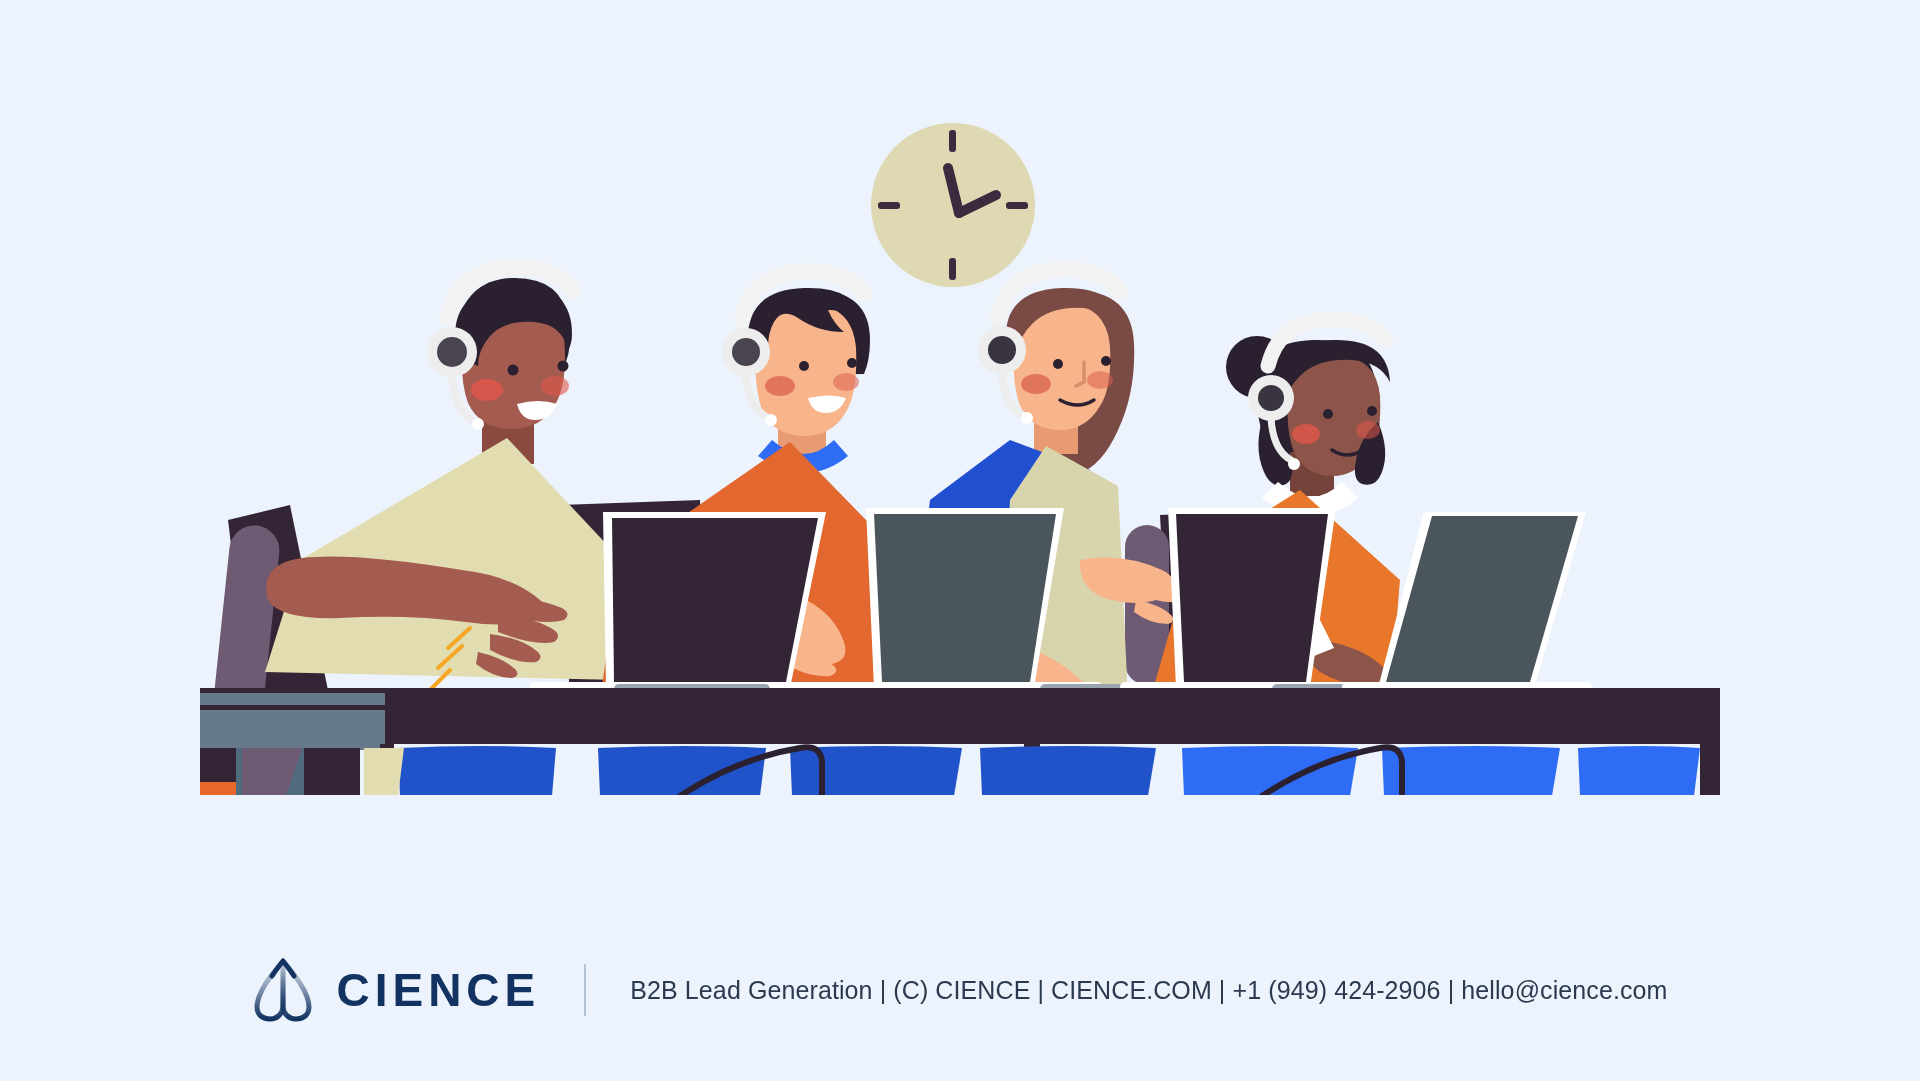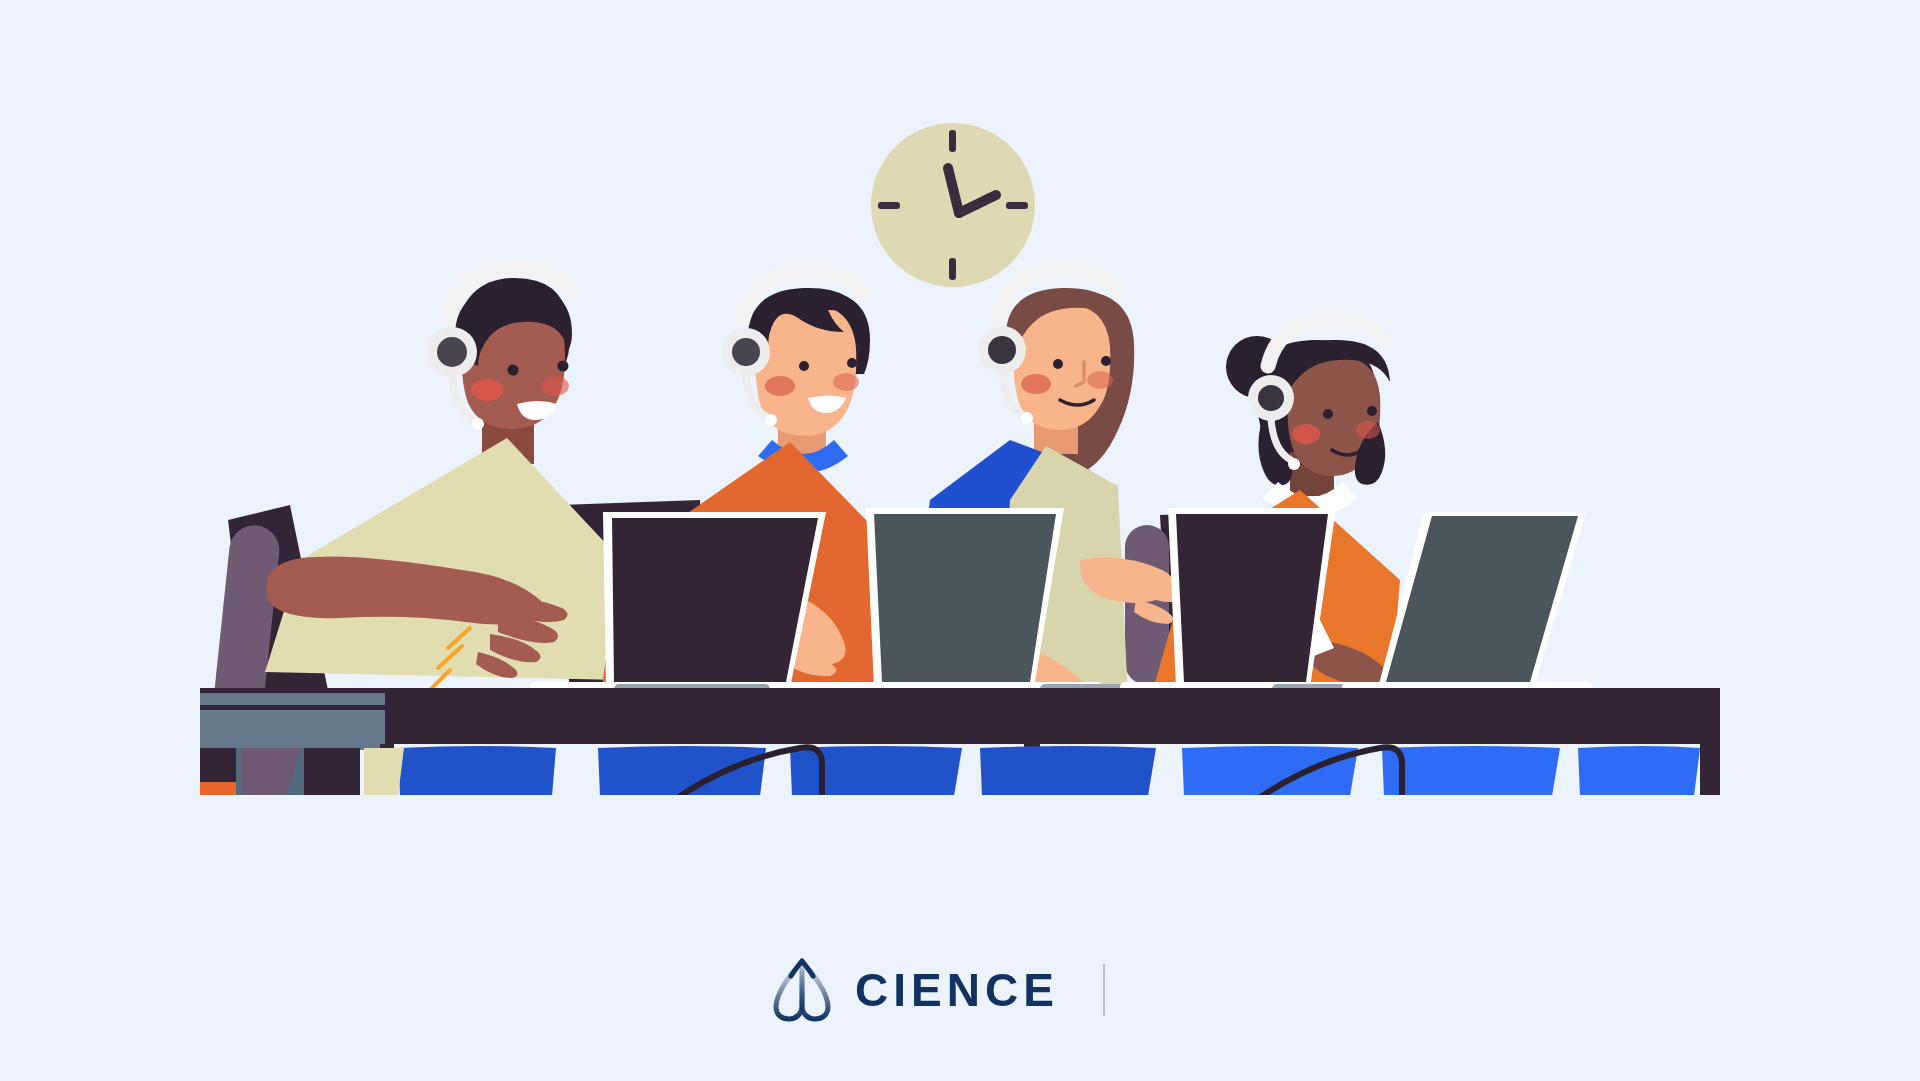--- a/index.html
+++ b/index.html
@@ -345,17 +345,18 @@
 
           <path d="M31 4 C42 16 57 36 57 50 C57 58 51 62 44 62 C37 62 31 57 31 48 Z" fill="none" stroke="url(#archGradB)" stroke-width="5" stroke-linejoin="round"></path>
 
           <path d="M31 4 C27 9 23 14 20 19 M31 4 C35 9 39 14 42 19" fill="none" stroke="#123361" stroke-width="5" stroke-linecap="round"></path>
         </svg>
         <div id="logo-word">CIENCE</div>
       </div>
 
       <div id="footer-divider"></div>
 
+      <div id="footer-text">B2B Lead Generation | (C) CIENCE | CIENCE.COM | +1 (949) 424-2906 | hello@cience.com</div>
 
     </div>
   </div>
 
 </div>
 
 </body></html>

